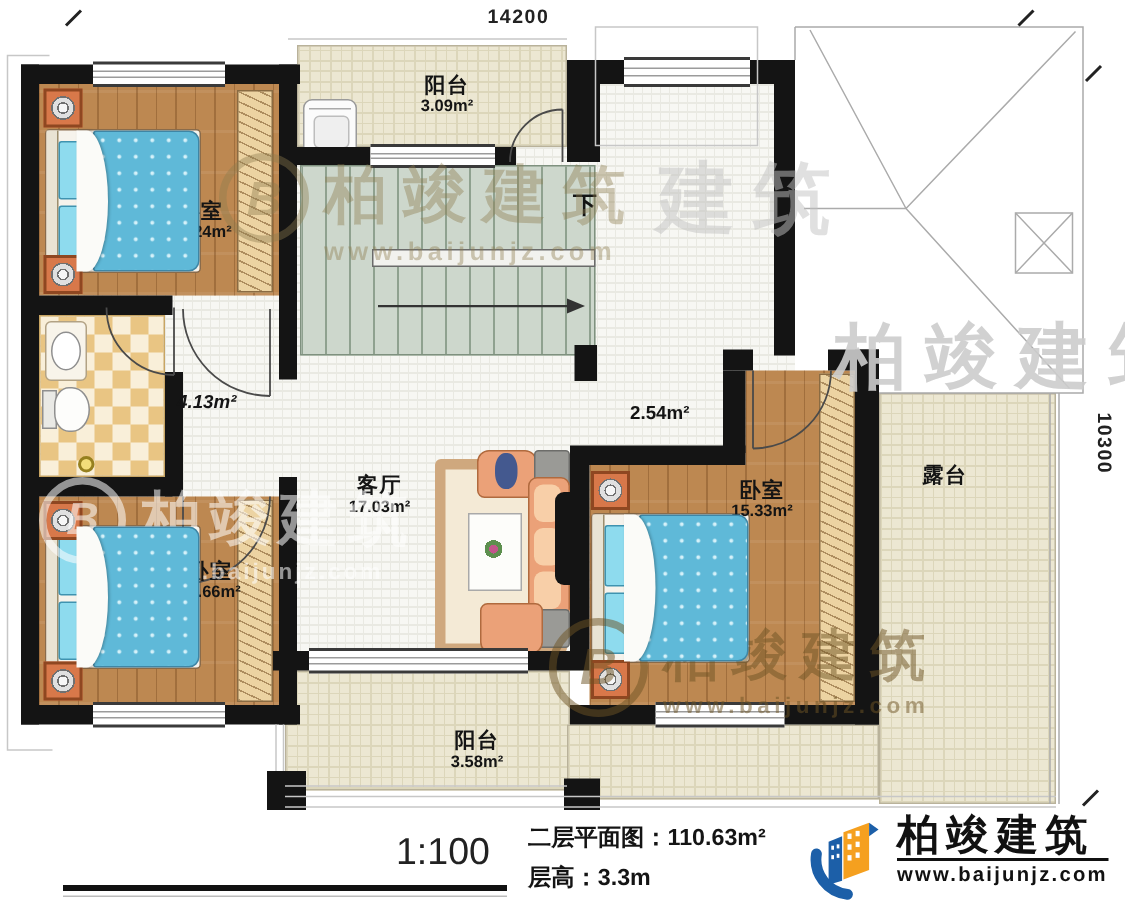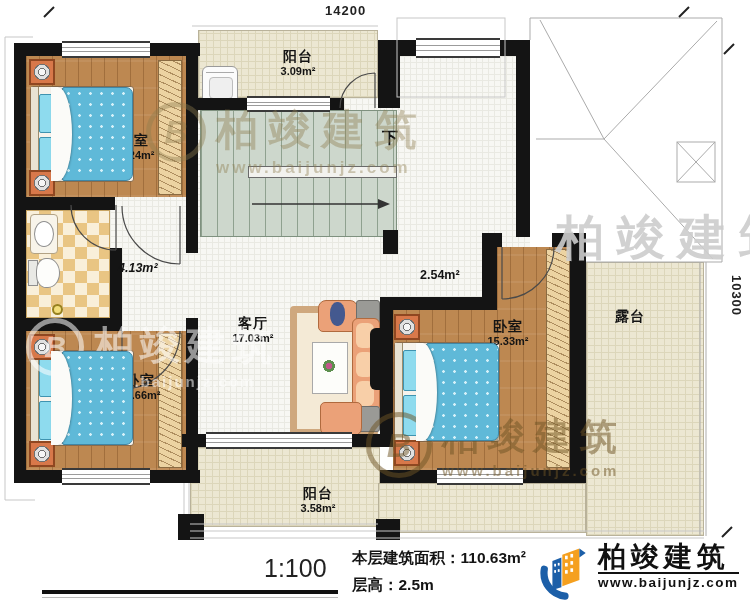--- a/index.html
+++ b/index.html
@@ -264,20 +264,23 @@
     <span class="rname">露台</span>
   </div>
 
   <div class="wm" style="left:146px;top:102px;color:#8d7c4e;opacity:.4;">
     <div class="wm-logo" style="width:50px;height:50px;font-size:32px;">B</div>
     <div class="wm-texts">
       <div class="wm-text" style="font-size:42px;letter-spacing:11px;">柏竣建筑</div>
       <div class="wm-site" style="font-size:17px;letter-spacing:3px;">www.baijunjz.com</div>
     </div>
   </div>
+  <div class="wm" style="left:438px;top:98px;color:#c2c2c2;opacity:.5;">
+    <div class="wm-text" style="font-size:52px;letter-spacing:12px;">建筑</div>
+  </div>
   <div class="wm" style="left:556px;top:206px;color:#cdcdcd;opacity:.9;">
     <div class="wm-text" style="font-size:48px;letter-spacing:13px;">柏竣建筑</div>
   </div>
   <div class="wm" style="left:26px;top:318px;color:#ffffff;opacity:.55;">
     <div class="wm-logo" style="width:48px;height:48px;font-size:30px;">B</div>
     <div class="wm-texts">
       <div class="wm-text" style="font-size:40px;letter-spacing:6px;">柏竣建筑</div>
       <div class="wm-site" style="font-size:15px;letter-spacing:2px;">www.baijunjz.com</div>
     </div>
   </div>
@@ -288,24 +291,24 @@
       <div class="wm-site" style="font-size:15px;letter-spacing:3px;">www.baijunjz.com</div>
     </div>
   </div>
 
   <div class="titlebar">
     <div class="t-underline"></div>
     <div class="t-underline2"></div>
     <div class="scale">1:100</div>
     <div class="stats">
       <div class="row">
-        <span>本层建筑面积：</span><span>110.63m²</span>
+        <span>二层平面图：</span><span>110.63m²</span>
       </div>
       <div class="row">
-        <span>层高：</span><span>2.5m</span>
+        <span>层高：</span><span>3.3m</span>
       </div>
     </div>
     <div class="brand">
       <svg width="54" height="58" viewBox="0 0 60 64">
         <path d="M30,60 A26,26 0 0 1 7,30" stroke="#1c5fa8" stroke-width="8" fill="none" stroke-linecap="round"></path>
         <polygon points="27,14 46,7 46,42 27,49" fill="#f5a01f"></polygon>
         <polygon points="16,21 26,17 26,50 16,53" fill="#1c5fa8"></polygon>
         <polygon points="46,7 53,12 46,17" fill="#1c5fa8"></polygon>
         <g fill="#ffffff">
           <rect x="30" y="15" width="3" height="4"></rect>

